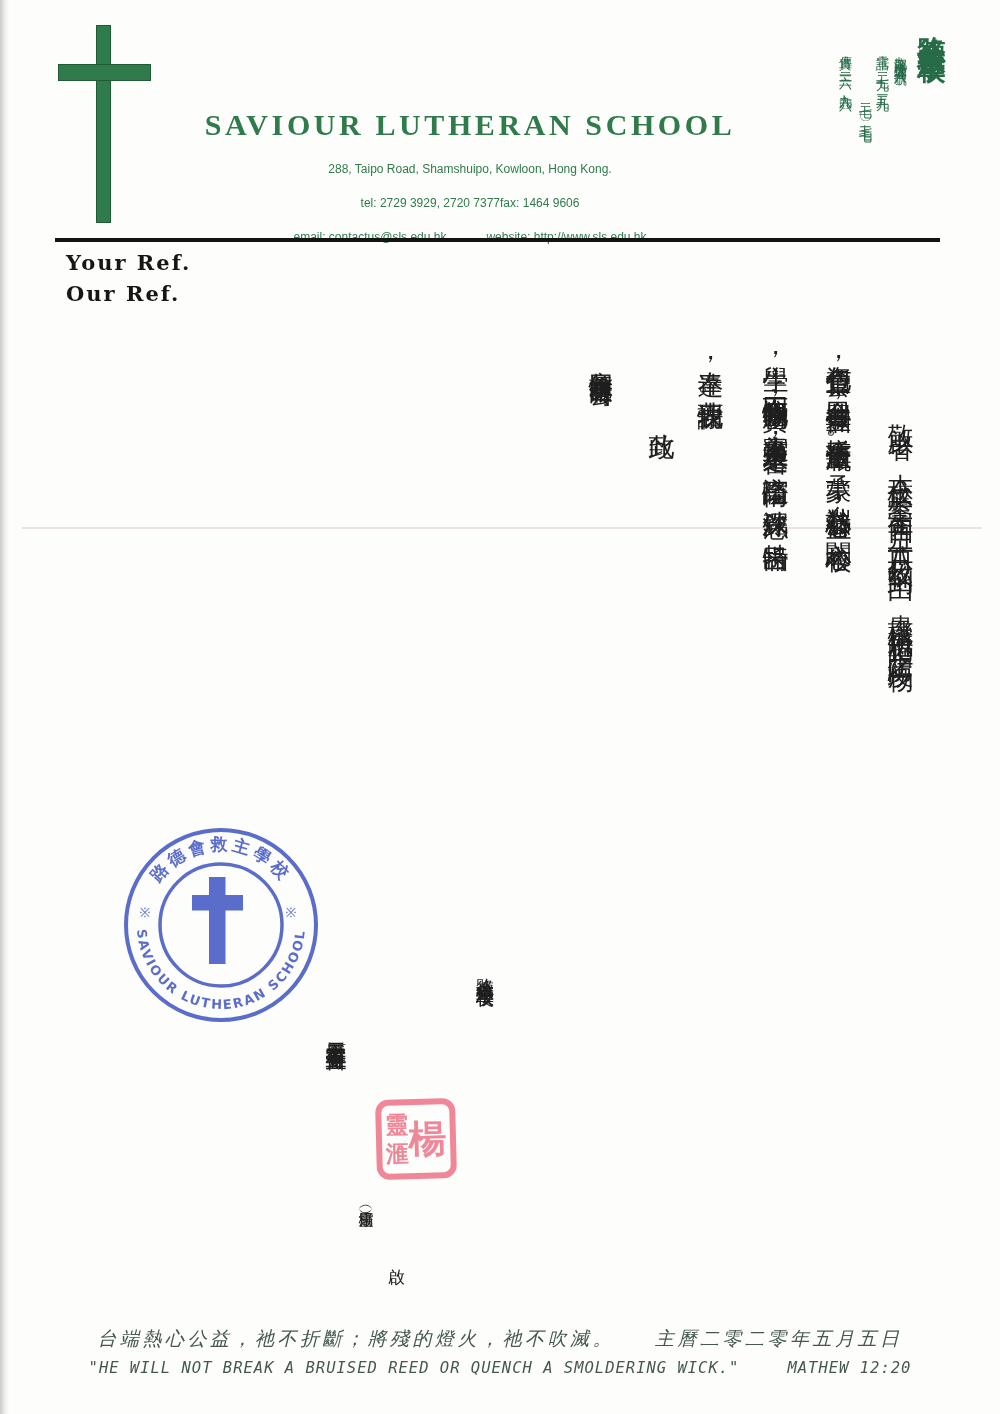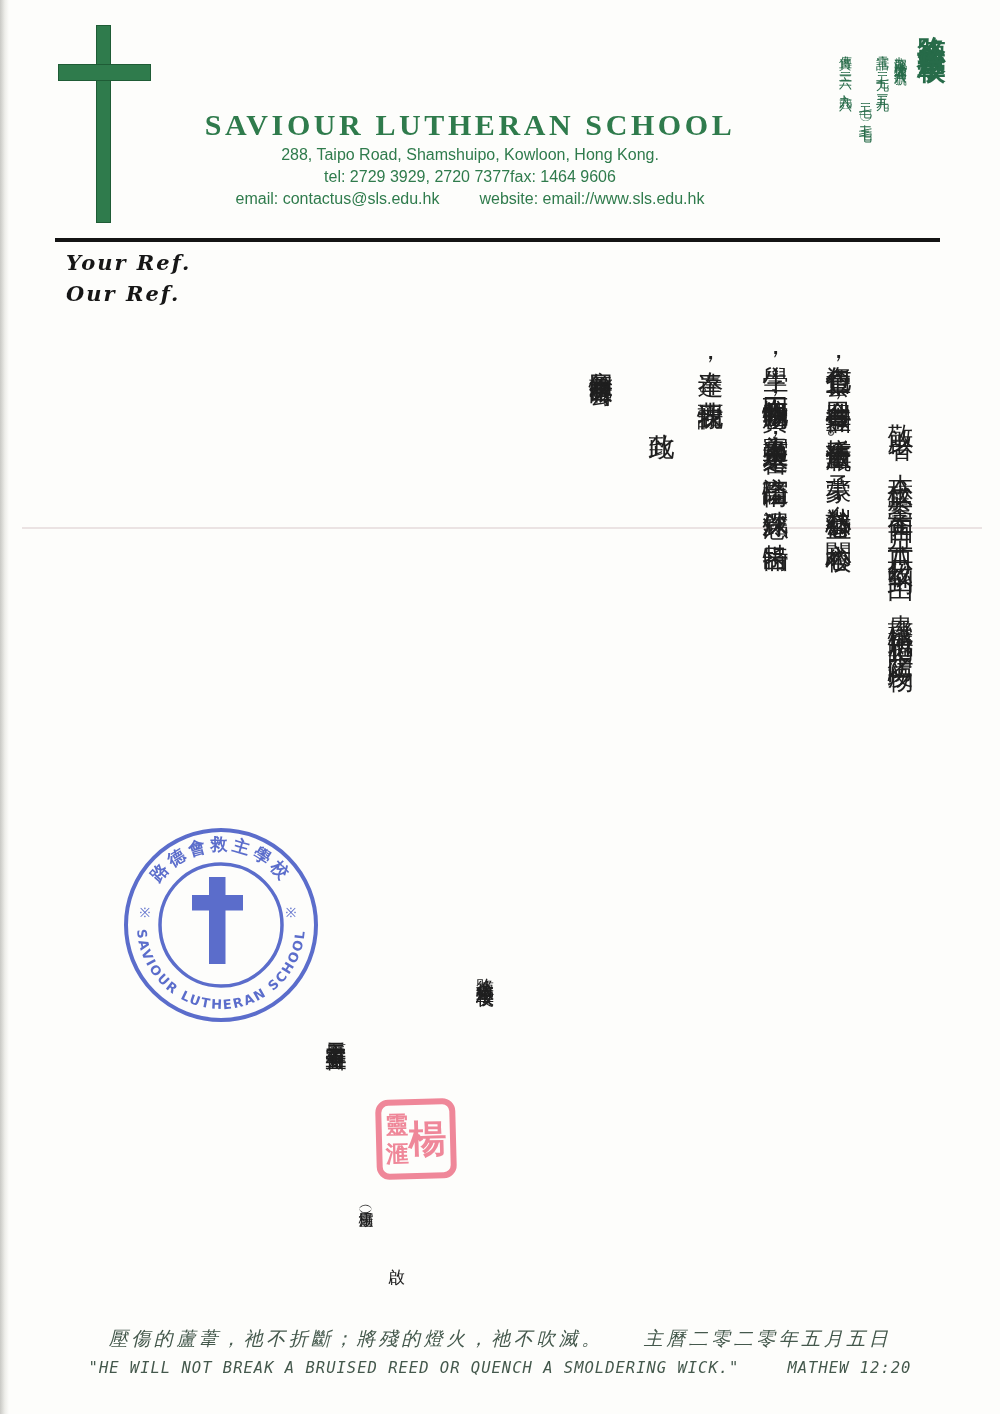--- a/index.html
+++ b/index.html
@@ -12,35 +12,35 @@
   
   .cross{position:absolute;left:0;top:0;}
   .cross-v{position:absolute;left:96px;top:25px;width:15px;height:198px;
            background:var(--green,#2f7b4c);border:1px solid #1f5c36;box-sizing:border-box;}
   .cross-h{position:absolute;left:58px;top:64px;width:93px;height:17px;
            background:var(--green,#2f7b4c);border:1px solid #1f5c36;box-sizing:border-box;}
   
   .hdr-center{position:absolute;left:120px;top:108px;width:700px;text-align:center;color:var(--green,#2f7b4c);}
   .school-en{font-family:"Liberation Serif",serif;font-weight:bold;font-size:30px;
              letter-spacing:.12em;color:var(--green,#2f7b4c);white-space:nowrap;}
-  .hdr-line{font-family:"Liberation Sans",sans-serif;font-size:16px;margin-top:4px;
+  .hdr-line{font-family:"Liberation Sans",sans-serif;font-size:12px;margin-top:20px;
             display:flex;justify-content:center;white-space:nowrap;}
   .tel-row{}
   .mail-row{gap:40px;}
   
   .zh-col{position:absolute;writing-mode:vertical-rl;text-orientation:upright;
           color:var(--green-dark,#276b49);white-space:nowrap;font-family:"DejaVu Serif",serif;}
   .zh-name{left:912px;top:14px;font-size:28px;letter-spacing:3px;font-weight:600;}
   .zh-addr{left:891px;top:46px;font-size:13px;letter-spacing:1.5px;}
   .zh-tel1{left:873px;top:46px;font-size:13px;letter-spacing:1.5px;}
   .zh-tel2{left:856px;top:94px;font-size:13px;letter-spacing:1.5px;}
   .zh-fax{left:836px;top:46px;font-size:13px;letter-spacing:1.5px;}
   
   .rule{position:absolute;left:55px;top:238px;width:885px;height:4px;background:#141414;}
-  .ref{position:absolute;left:66px;font-family:"DejaVu Serif",serif;font-style:italic;font-weight:bold;
+  .ref{position:absolute;left:66px;font-family:"DejaVu Serif",serif;font-weight:bold;
        font-size:21px;letter-spacing:2px;color:#161616;}
   .your{top:250px;}
   .our{top:281px;}
   
   .vcol{position:absolute;writing-mode:vertical-rl;text-orientation:upright;white-space:nowrap;
         color:var(--ink,#1f1f1f);font-family:"DejaVu Serif",serif;}
   .c1{left:884px;top:403px;font-size:26px;letter-spacing:6px;}
   .c2{left:822px;top:345px;font-size:26px;letter-spacing:1.5px;}
   .c3{left:759px;top:345px;font-size:26px;letter-spacing:1.5px;}
   .c4{left:694px;top:351px;font-size:26px;letter-spacing:1px;}
@@ -92,21 +92,21 @@
     <div class="school-en">SAVIOUR LUTHERAN SCHOOL</div>
     <div class="hdr-line">
       <span>288, Taipo Road, Shamshuipo, Kowloon, Hong Kong.</span>
     </div>
     <div class="hdr-line tel-row">
       <span>tel: 2729 3929, 2720 7377</span>
       <span>fax: 1464 9606</span>
     </div>
     <div class="hdr-line mail-row">
       <span>email: contactus@sls.edu.hk</span>
-      <span>website: email://www.sls.edu.hk</span>
+      <span>website: http://www.sls.edu.hk</span>
     </div>
   </div>
 
   <div class="zh-col zh-name">路德會救主學校</div>
   <div class="zh-col zh-addr">九龍深水埗大埔道二八八號</div>
   <div class="zh-col zh-tel1">電話：二七二九　三九二九</div>
   <div class="zh-col zh-tel2">二七二〇　七三七七</div>
   <div class="zh-col zh-fax">傳真：二三六一　九六〇六</div>
 
   <div class="rule"></div>
@@ -148,21 +148,21 @@
   <div class="seal">
     <div class="seal-right">楊</div>
     <div class="seal-left">
       <div>靈</div>
       <div>滙</div>
     </div>
   </div>
 
   <div class="footer">
     <div class="f-zh">
-      <span>壓傷的蘆葦，祂不折斷；將殘的燈火，祂不吹滅。</span>
+      <span>台端熱心公益，祂不折斷；將殘的燈火，祂不吹滅。</span>
       <span>主曆二零二零年五月五日</span>
     </div>
     <div class="f-en">
       <span>"HE WILL NOT BREAK A BRUISED REED OR QUENCH A SMOLDERING WICK."</span>
       <span>MATHEW 12:20</span>
     </div>
   </div>
 
 </div>
 

